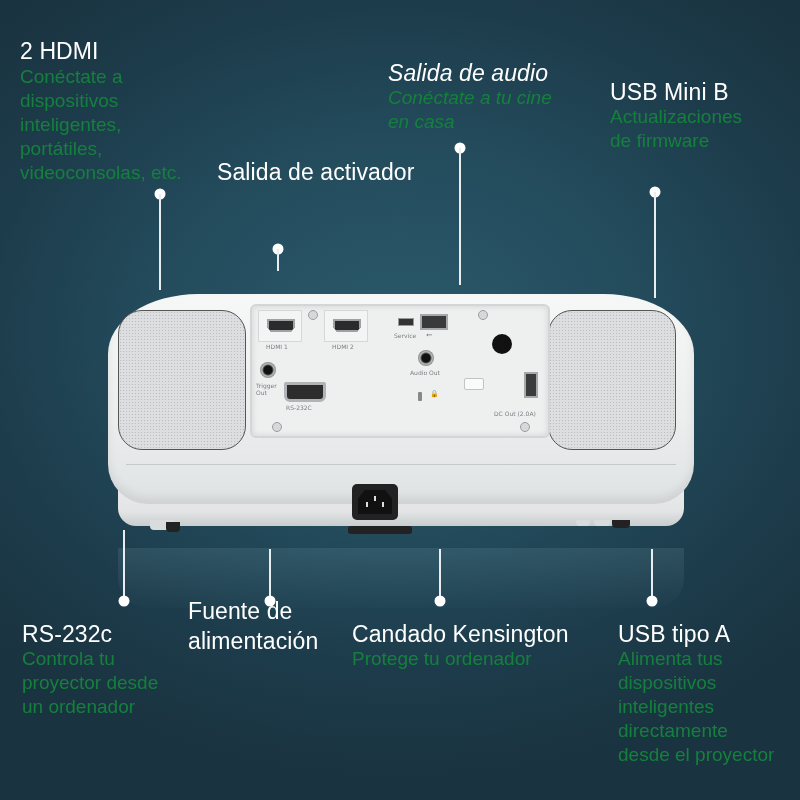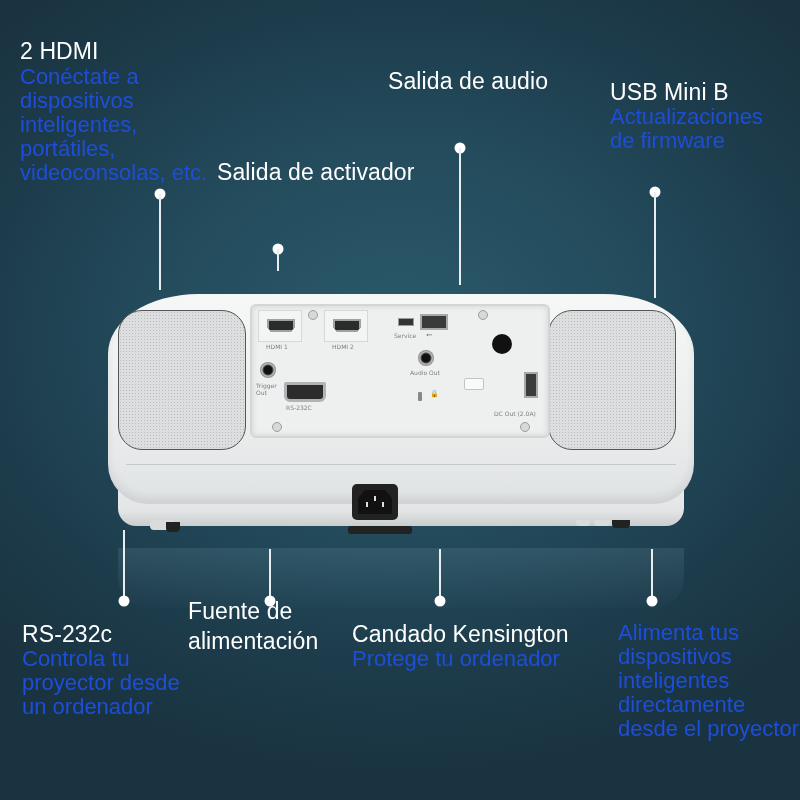--- a/index.html
+++ b/index.html
@@ -4,21 +4,21 @@
 <style>
   html, body { margin:0; padding:0; }
   body {
     width:800px; height:800px; position:relative; overflow:hidden;
     font-family: "Liberation Sans", "DejaVu Sans", sans-serif;
     background: radial-gradient(ellipse 70% 55% at 50% 42%, #2b5a6b 0%, #234b5c 45%, #1d3c4b 75%, #1a3340 100%);
     color:#ffffff;
   }
   .callout { position:absolute; }
   .callout .title { font-size:23px; line-height:26px; color:#ffffff; white-space:nowrap; letter-spacing:0.1px; }
-  .callout .body { font-size:22px; line-height:24px; color:#1d4ed8; white-space:pre-line; }
+  .callout .body { font-size:19px; line-height:24px; color:#15803d; white-space:pre-line; }
   .leader { position:absolute; width:2px; background:#e8eef0; }
   .dot { position:absolute; width:11px; height:11px; border-radius:50%; background:#ffffff; transform:translate(-50%,-50%); }
 
   
   .projector { position:absolute; left:108px; top:294px; width:586px; height:240px; }
   .shell {
     position:absolute; left:0; top:0; width:586px; height:210px;
     background: linear-gradient(180deg, #f6f7f7 0%, #eceeee 60%, #dfe2e3 100%);
     border-radius: 90px 90px 40px 40px / 60px 60px 40px 40px;
     box-shadow: inset 0 -6px 10px rgba(0,0,0,0.08);
@@ -83,22 +83,24 @@
 </div>
 <div class="dot" style="left:160px; top:194px;"></div>
 <div class="leader" style="left:159px; top:194px; height:96px;"></div>
 
 <div class="callout" style="left:217px; top:159px;">
   <div class="title">Salida de activador</div>
 </div>
 <div class="dot" style="left:278px; top:249px;"></div>
 <div class="leader" style="left:277px; top:249px; height:22px;"></div>
 
-<div class="callout" style="left:388px; top:68px;">
+<div class="callout" style="left:388px; top:60px;font-style:italic;">
   <div class="title">Salida de audio</div>
+  <div class="body">Conéctate a tu cine
+en casa</div>
 </div>
 <div class="dot" style="left:460px; top:148px;"></div>
 <div class="leader" style="left:459px; top:148px; height:137px;"></div>
 
 <div class="callout" style="left:610px; top:79px;">
   <div class="title">USB Mini B</div>
   <div class="body">Actualizaciones
 de firmware</div>
 </div>
 <div class="dot" style="left:655px; top:192px;"></div>
@@ -189,18 +191,19 @@
 <div class="leader" style="left:439px; top:549px; height:52px;"></div>
 <div class="dot" style="left:440px; top:601px;"></div>
 <div class="callout" style="left:352px; top:621px;">
   <div class="title">Candado Kensington</div>
   <div class="body">Protege tu ordenador</div>
 </div>
 
 <div class="leader" style="left:651px; top:549px; height:52px;"></div>
 <div class="dot" style="left:652px; top:601px;"></div>
 <div class="callout" style="left:618px; top:621px;">
+  <div class="title">USB tipo A</div>
   <div class="body">Alimenta tus
 dispositivos
 inteligentes
 directamente
 desde el proyector</div>
 </div>
 
 </body></html>

